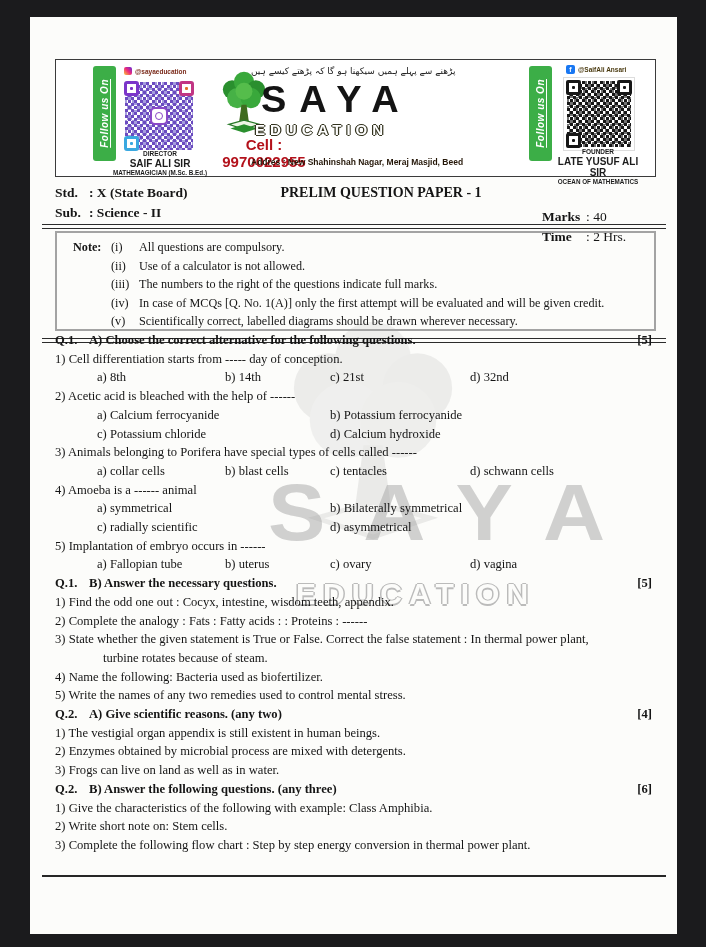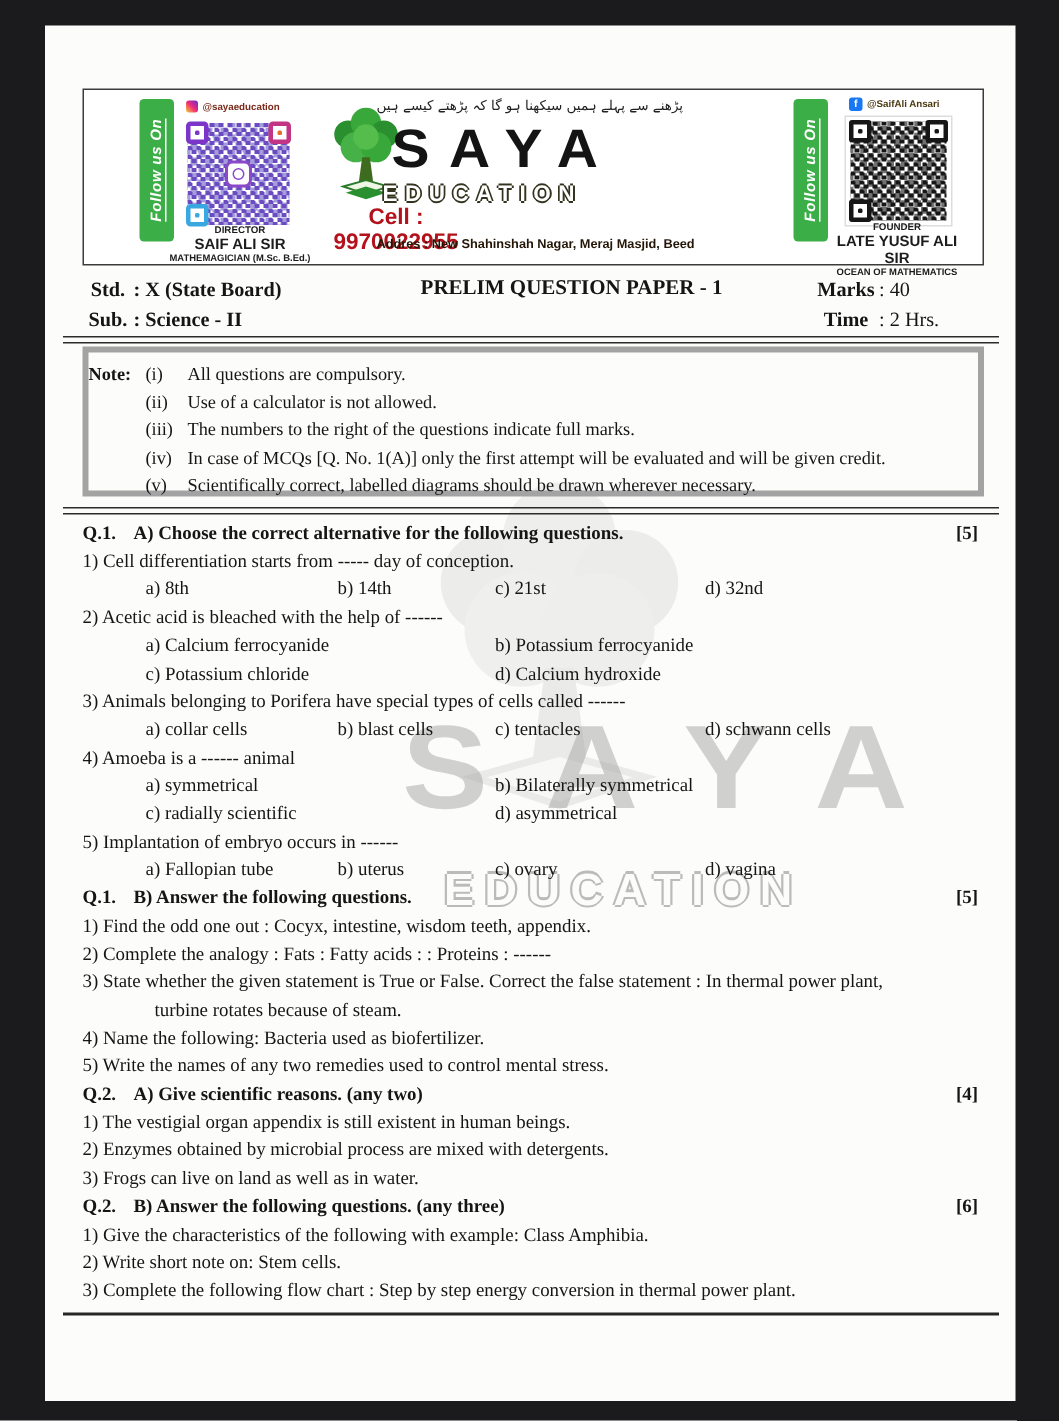--- a/index.html
+++ b/index.html
@@ -108,42 +108,42 @@
   .brand-sub{
     font-family:"Liberation Sans",sans-serif;font-weight:bold;font-size:15px;line-height:17px;
     letter-spacing:5px;color:#fff;margin-left:4px;
     text-shadow:-1.2px 0 #33331f,1.2px 0 #33331f,0 -1.2px #33331f,0 1.2px #33331f;
   }
   .addr{font-family:"Liberation Sans",sans-serif;font-weight:bold;font-size:8.5px;color:#241607;line-height:12px;margin-top:18px;}
   
   .exam-row{position:absolute;left:25px;top:166px;width:599px;display:flex;z-index:1;}
   .exam-left{width:165px;}
   .exam-center{flex:1;text-align:center;}
-  .exam-right{width:112px;}
+  .exam-right{width:112px;margin-top:24px;}
   .exam-line{display:flex;font-size:13.5px;line-height:19.5px;font-weight:bold;}
-  .exam-line .lab{font-weight:bold;text-align:center;}
+  .exam-line .lab{font-weight:bold;}
   .exam-left .lab{width:34px;}
   .exam-right .lab{width:44px;}
   .exam-right .val{font-weight:normal;}
   .paper-title{font-weight:bold;font-size:14px;line-height:20px;}
   
   .dline{position:absolute;left:12px;width:624px;height:3px;border-top:1.6px solid #2b2b2b;border-bottom:1px solid #2b2b2b;z-index:1;}
   .dl-1{top:207px;} .dl-2{top:321px;}
   .bottom-line{position:absolute;left:12px;top:858px;width:624px;border-top:2.5px solid #262626;z-index:1;}
   
   .note-box{
     position:absolute;left:25px;top:214px;width:601px;height:100px;
-    border:4px solid #a3a3a3;box-sizing:border-box;padding:5px 10px 0 0;z-index:1;
+    border:2px solid #a3a3a3;box-sizing:border-box;padding:5px 10px 0 16px;z-index:1;
   }
   .note-row{display:flex;font-size:12.2px;line-height:18.6px;}
   .note-label{font-weight:bold;width:38px;flex:none;}
   .note-num{width:28px;flex:none;}
   .note-text{flex:1;}
   
-  .questions{position:absolute;left:25px;top:329px;width:597px;font-size:12.6px;line-height:18.7px;z-index:1;}
+  .questions{position:absolute;left:25px;top:314px;width:597px;font-size:12.6px;line-height:18.7px;z-index:1;}
   .sec-head{display:flex;font-weight:bold;}
   .sec-head .qn{width:34px;flex:none;}
   .sec-head .ht{flex:1;}
   .sec-head .mk{flex:none;text-align:right;}
   .q{padding-left:18px;text-indent:-18px;}
   .q-cont{margin-left:48px;}
   .opts{display:grid;margin-left:42px;}
   .c4{grid-template-columns:128px 105px 140px auto;}
   .c2{grid-template-columns:233px auto;}
 </style>
@@ -322,21 +322,21 @@
     <div class="q">5) Implantation of embryo occurs in ------</div>
     <div class="opts c4">
       <span>a) Fallopian tube</span>
       <span>b) uterus</span>
       <span>c) ovary</span>
       <span>d) vagina</span>
     </div>
 
     <div class="sec-head">
       <span class="qn">Q.1.</span>
-      <span class="ht">B) Answer the following questions.</span>
+      <span class="ht">B) Answer the necessary questions.</span>
       <span class="mk">[5]</span>
     </div>
     <div class="q">1) Find the odd one out : Cocyx, intestine, wisdom teeth, appendix.</div>
     <div class="q">2) Complete the analogy : Fats : Fatty acids : : Proteins : ------</div>
     <div class="q">3) State whether the given statement is True or False. Correct the false statement : In thermal power plant,</div>
     <div class="q-cont">turbine rotates because of steam.</div>
     <div class="q">4) Name the following: Bacteria used as biofertilizer.</div>
     <div class="q">5) Write the names of any two remedies used to control mental stress.</div>
 
     <div class="sec-head">

